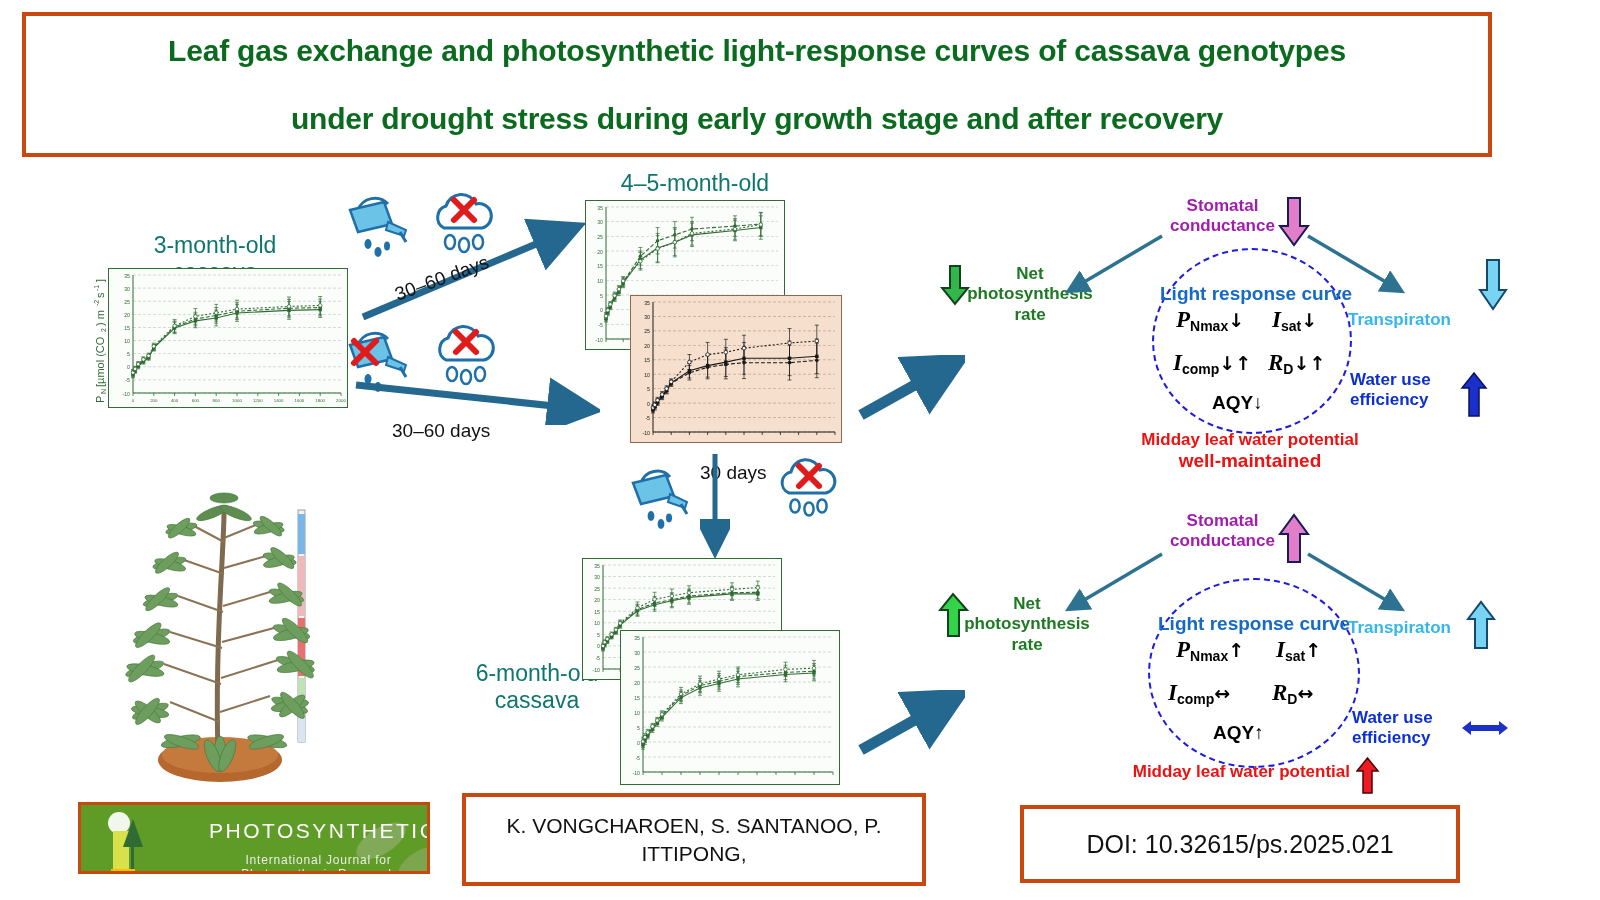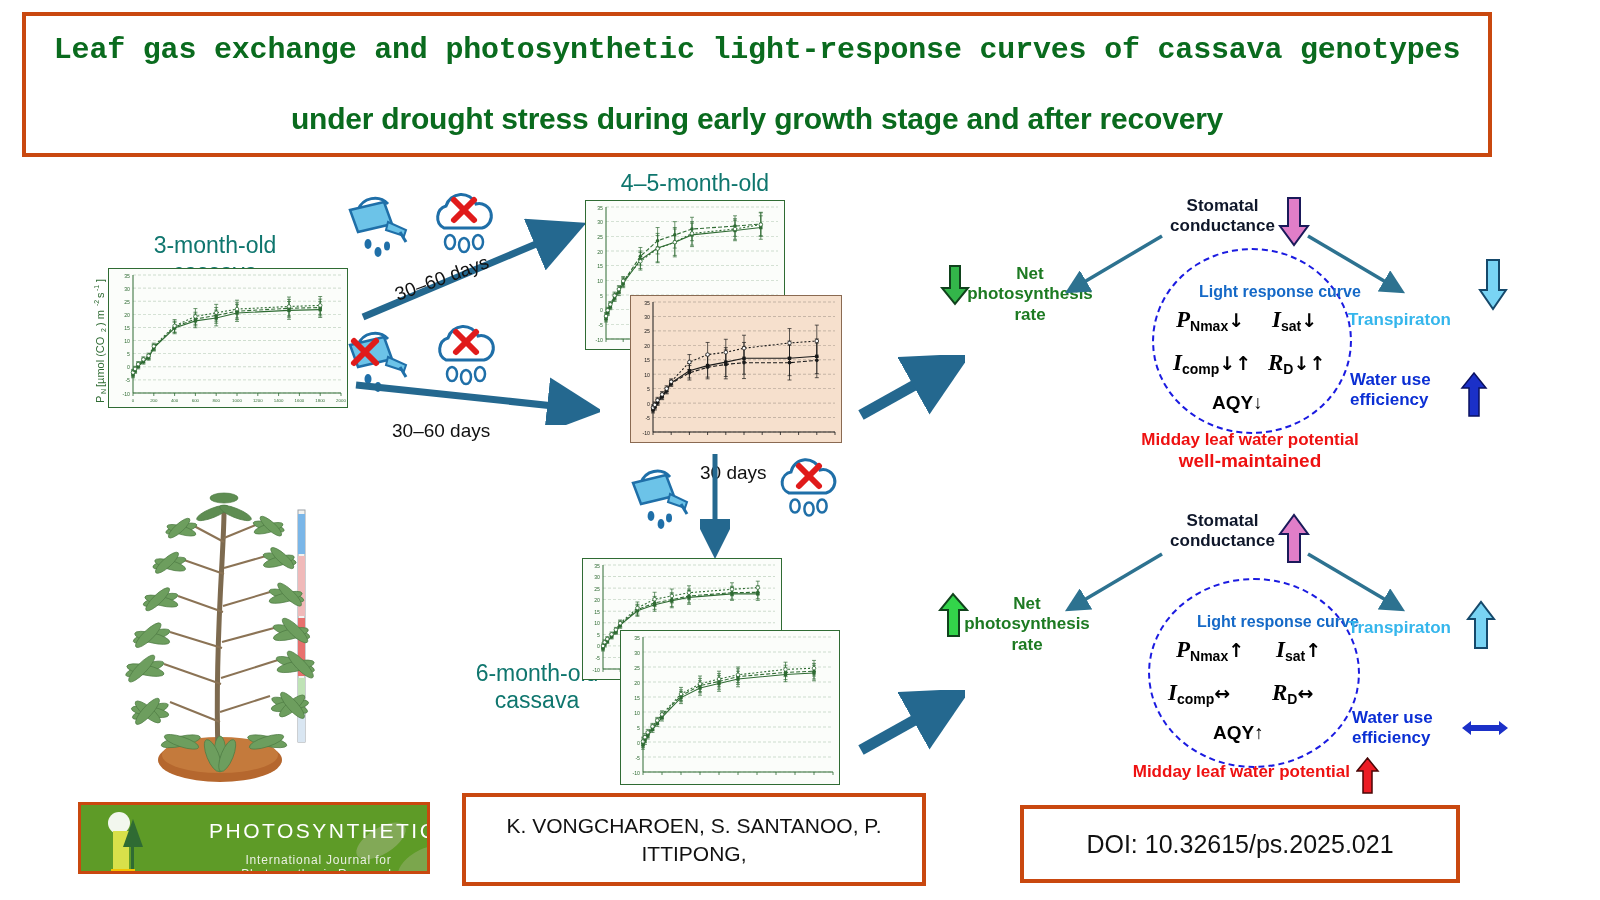--- a/index.html
+++ b/index.html
@@ -5,43 +5,43 @@
   html,body{margin:0;padding:0;background:#ffffff;}
   body{width:1600px;height:900px;position:relative;overflow:hidden;
        font-family:"Liberation Sans", sans-serif;}
 
   
   #title-box{position:absolute;left:22px;top:12px;width:1470px;height:145px;
              border:4px solid #c9480f;box-sizing:border-box;background:#fff;
              display:flex;flex-direction:column;justify-content:center;align-items:center;}
   .title-line{color:#0a6b1e;font-weight:bold;font-size:30px;line-height:1.05;
               text-align:center;letter-spacing:-0.2px;}
-  .title-line.l1{margin-bottom:36px;font-family:Liberation Mono, monospace;}
+  .title-line.l1{margin-bottom:36px;}
 
   
   .lbl{position:absolute;}
   .chartbox{position:absolute;background:#fbfdfa;border:1px solid #2f6b33;box-sizing:border-box;}
   .chartbox.tan{background:#f6e0cd;border:1px solid #8a6a52;}
 
   
   svg{display:block;}
 
   
   .cap{font-size:23px;color:#0f766e;text-align:center;line-height:1.18;}
   .arrowlbl{font-size:19px;color:#111;}
   .grn{color:#1d7a22;font-weight:bold;}
   .blu{color:#0b2fd4;font-weight:bold;}
   .cyan{color:#35b6ec;font-weight:bold;}
-  .mag{color:#0f172a;font-weight:bold;}
+  .mag{color:#a21caf;font-weight:bold;}
   .red{color:#ee1111;font-weight:bold;}
 
   
   .circ{position:absolute;border:2.5px dashed #1a1ae0;border-radius:50%;
         box-sizing:border-box;}
-  .lrc{position:absolute;color:#1569c7;font-weight:bold;font-size:16px;white-space:nowrap;margin-left:39px;}
+  .lrc{position:absolute;color:#1569c7;font-weight:bold;font-size:19px;white-space:nowrap;}
   .param{position:absolute;font-size:23px;color:#000;font-weight:bold;white-space:nowrap;
          font-family:"Liberation Serif", serif;}
   .param i{font-style:italic;font-family:"Liberation Serif",serif;}
   .param sub{font-size:14px;font-family:"Liberation Sans",sans-serif;font-weight:bold;
              vertical-align:baseline;position:relative;top:4px;}
   .param .ar{font-family:"DejaVu Sans",sans-serif;font-size:19px;}
   .aqy{position:absolute;font-size:19px;font-weight:bold;color:#000;
        font-family:"Liberation Sans",sans-serif;white-space:nowrap;}
 
   

